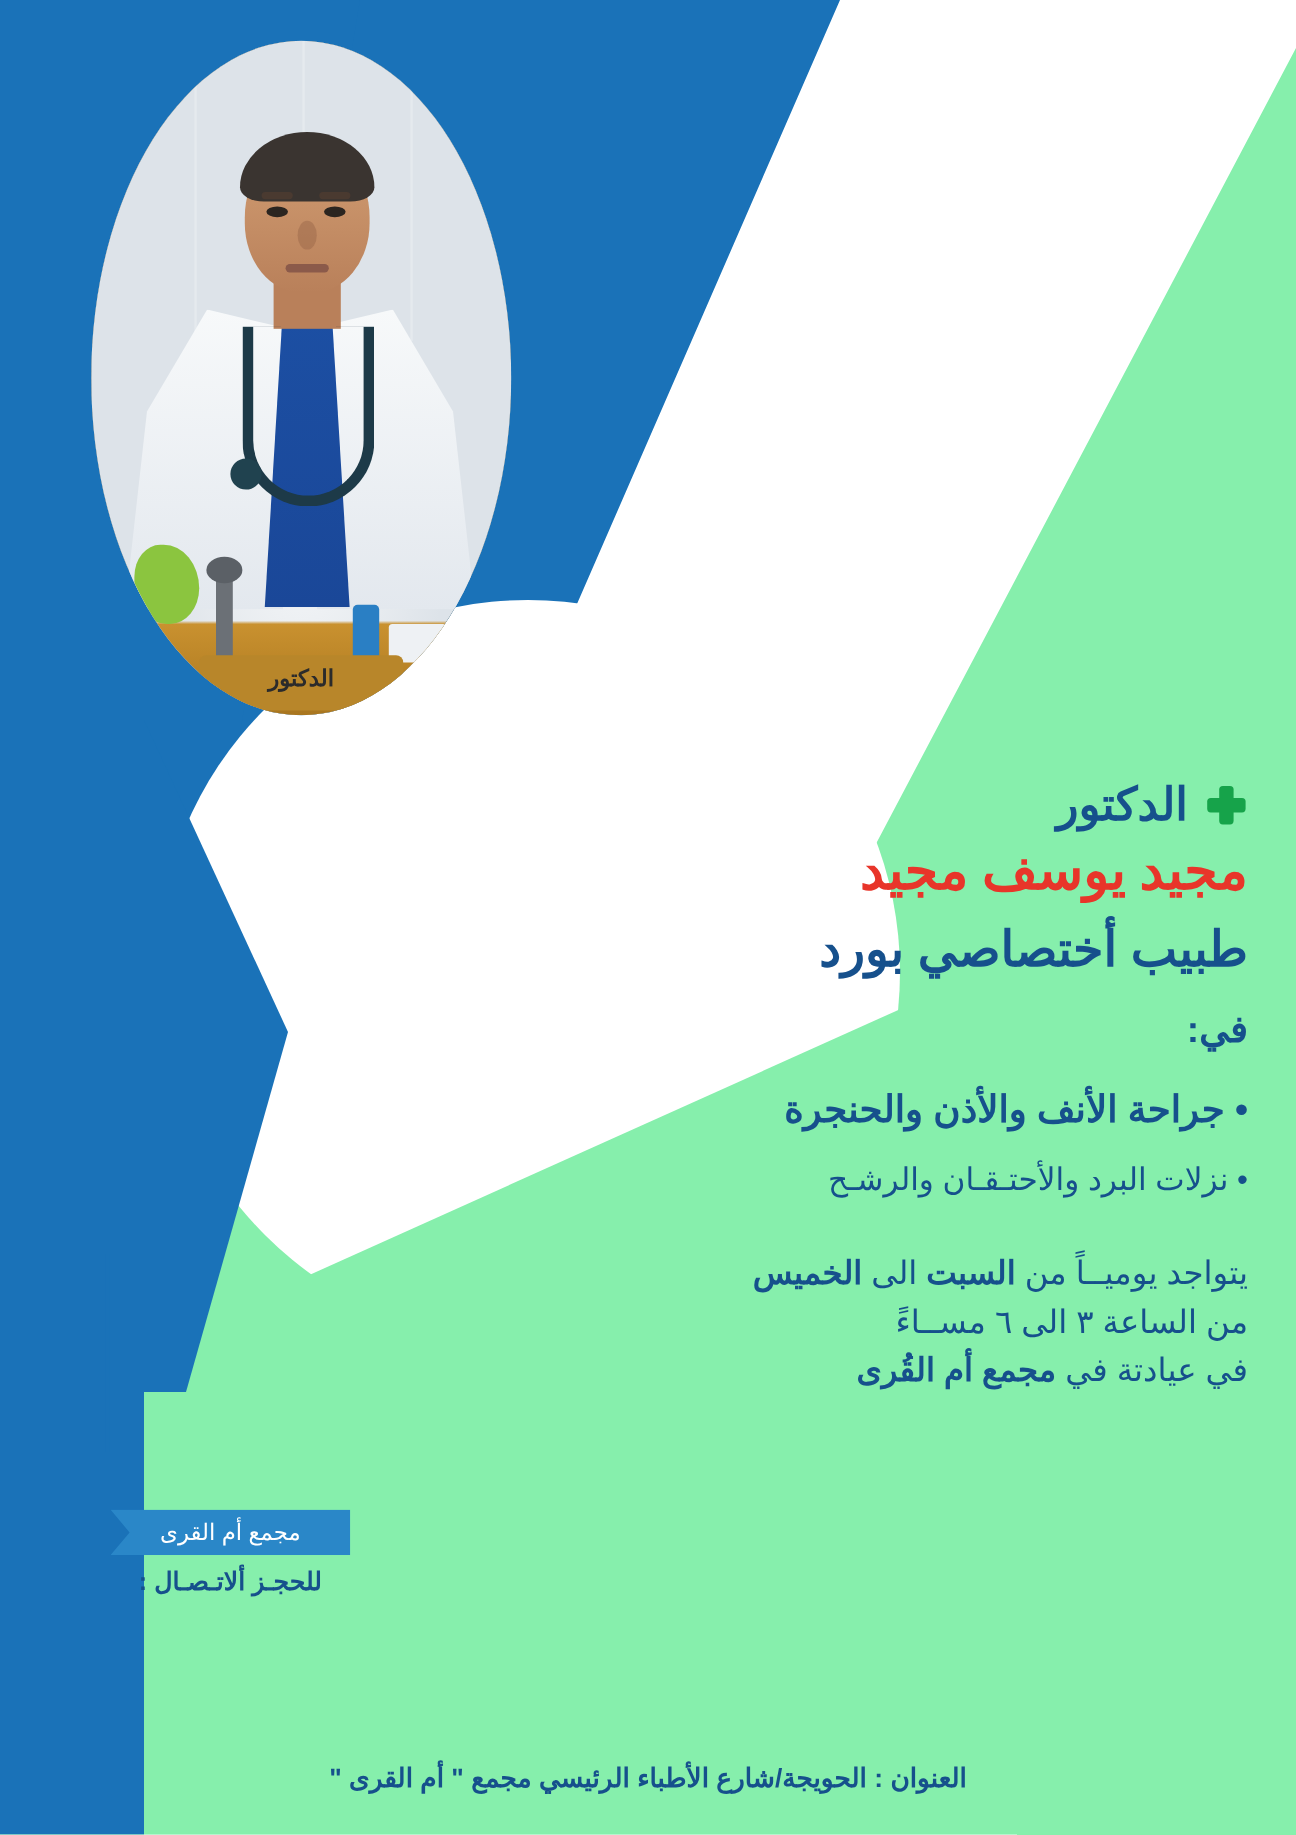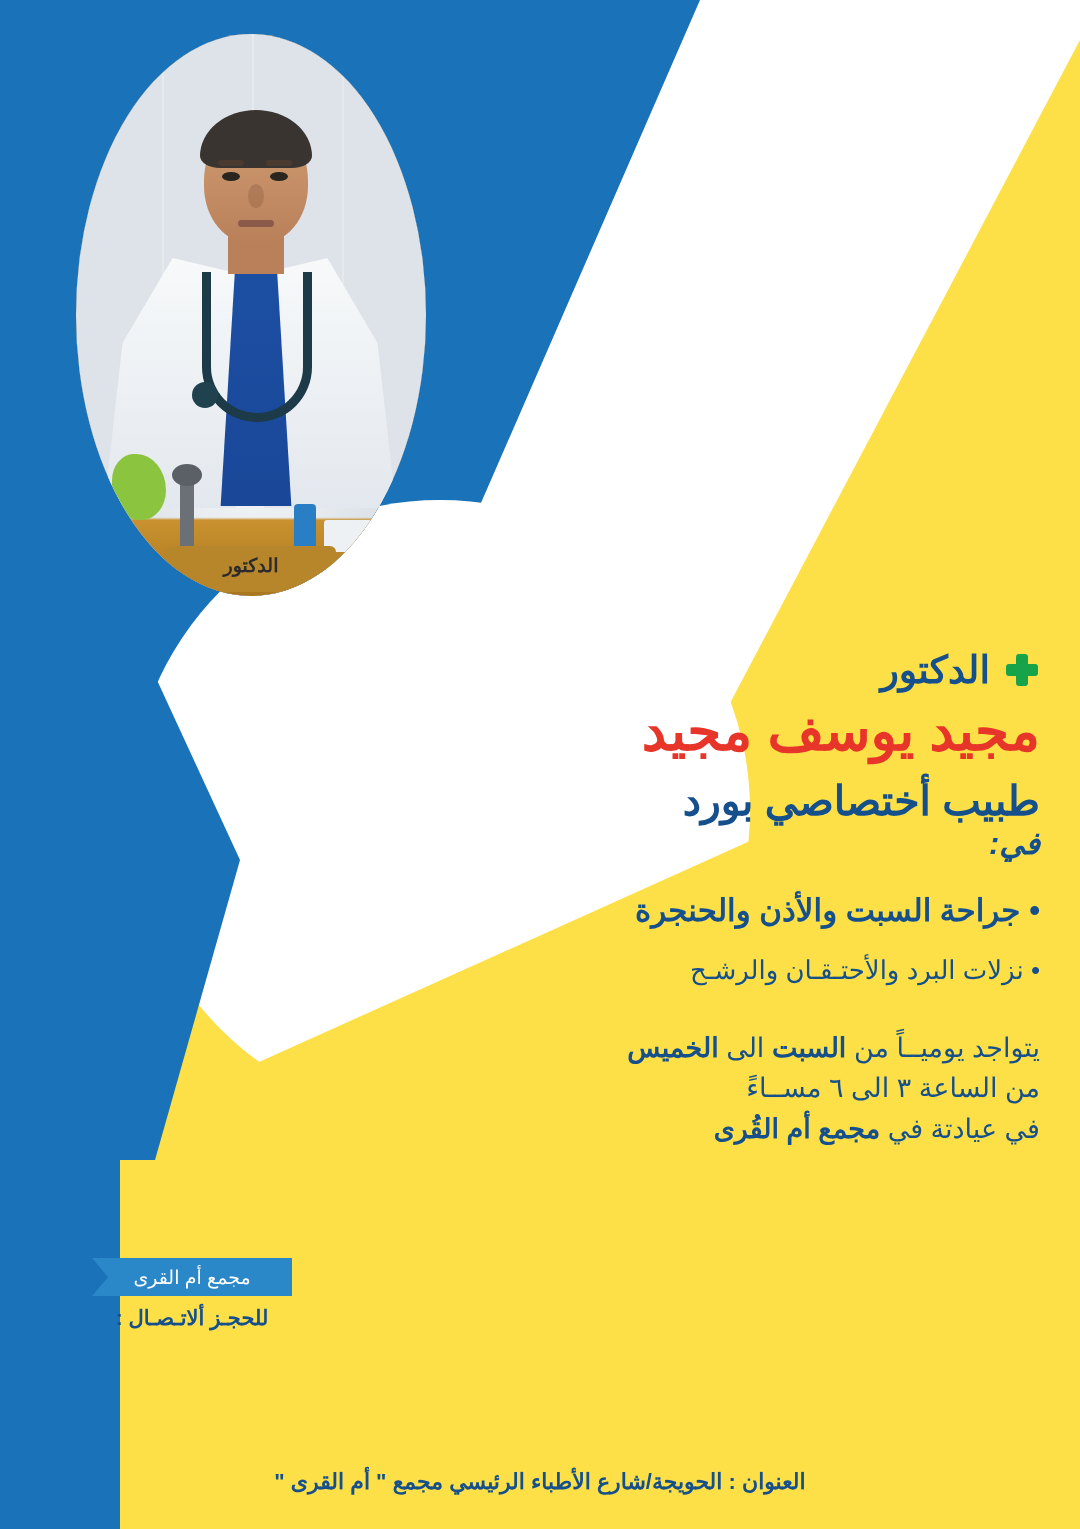--- a/index.html
+++ b/index.html
@@ -9,21 +9,21 @@
     height: 1529px;
     background: #ffffff;
     font-family: "Liberation Sans", sans-serif;
     overflow: hidden;
   }
 
   .poster {
     position: relative;
     width: 1080px;
     height: 1529px;
-    background: #fde047;
+    background: #86efac;
     overflow: hidden;
   }
 
   
   .bg-blue-top {
     position: absolute;
     left: 0; top: 0;
     width: 1080px;
     height: 760px;
     background: #1a72b8;
@@ -278,38 +278,38 @@
   .cross-icon::before { left: 12px; top: 2px; width: 12px; height: 32px; }
   .cross-icon::after  { left: 2px; top: 12px; width: 32px; height: 12px; }
 
   .lbl-doctor {
     font-size: 38px;
     font-weight: bold;
     color: #16508c;
     letter-spacing: 2px;
   }
   .name {
-    font-size: 55px;
+    font-size: 45px;
     font-weight: bold;
     color: #e8352a;
     line-height: 1.15;
     margin: 4px 0 14px 0;
+    font-family: Liberation Serif, serif;
   }
   .specialty {
     font-size: 41px;
     font-weight: bold;
     color: #16508c;
     letter-spacing: 1px;
   }
   .in-word {
     font-size: 31px;
     font-weight: bold;
     color: #16508c;
-    margin-top: 0;
-    font-style: italic;
+    margin-top: 24px;
   }
 
   .services {
     margin-top: 26px;
     list-style: none;
   }
   .services li {
     color: #16508c;
     line-height: 1.5;
   }
@@ -422,21 +422,21 @@
       <span class="cross-icon"></span>
       <span class="lbl-doctor">الدكتور</span>
     </div>
 
     <div class="name">مجيد يوسف مجيد</div>
 
     <div class="specialty">طبيب أختصاصي بورد</div>
     <div class="in-word">في:</div>
 
     <ul class="services">
-      <li class="primary">• جراحة السبت والأذن والحنجرة</li>
+      <li class="primary">• جراحة الأنف والأذن والحنجرة</li>
       <li class="secondary">• نزلات البرد والأحتـقـان والرشـح</li>
     </ul>
 
     <div class="hours">
       <div>
         <span>يتواجد يوميــاً من </span><b>السبت</b><span> الى </span><b>الخميس</b>
       </div>
       <div>من الساعة ٣ الى ٦ مســاءً</div>
       <div>
         <span>في عيادتة في </span><b>مجمع أم القُرى</b>

